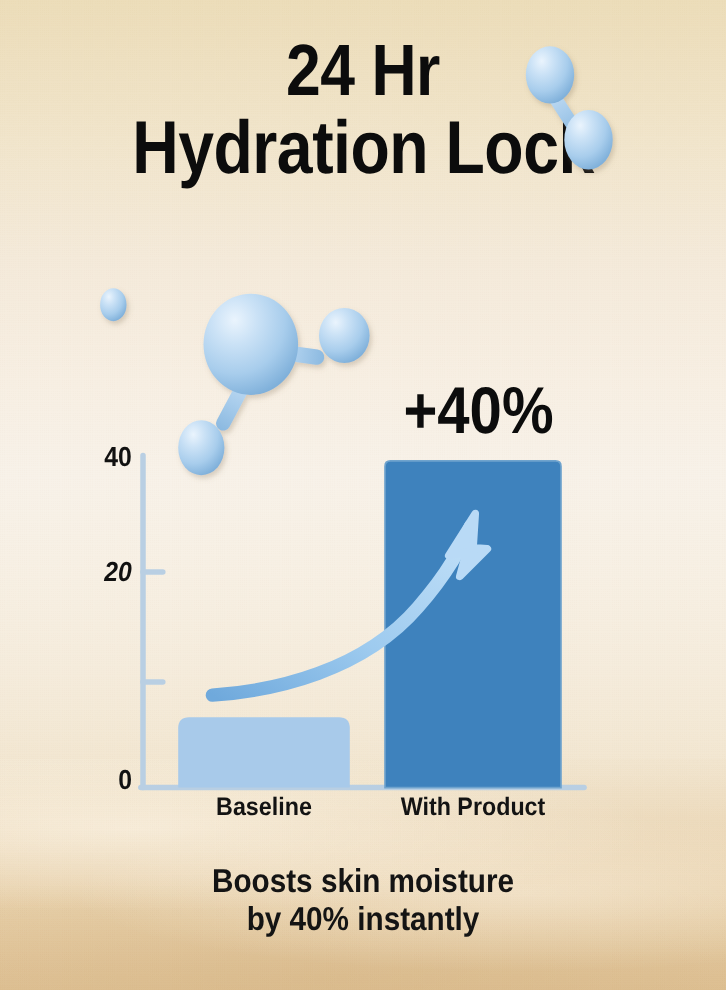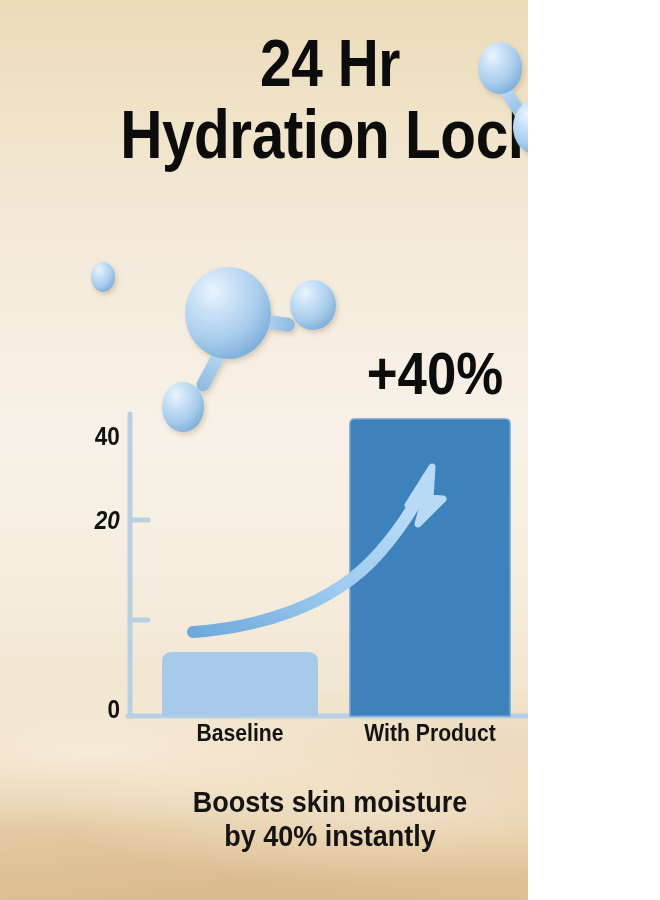--- a/index.html
+++ b/index.html
@@ -2,21 +2,21 @@
 <html><head>
 <meta charset="utf-8">
 <style>
   html, body {
     margin: 0;
     padding: 0;
     background: #ffffff;
   }
   #poster {
     position: relative;
-    width: 528px;
+    width: 660px;
     height: 900px;
     overflow: hidden;
     font-family: "Liberation Sans", "DejaVu Sans", sans-serif;
     
     background:
       linear-gradient(180deg,
         #ecddb9 0%,
         #eee0c0 6%,
         #f1e5cb 14%,
         #f4eada 26%,
@@ -217,21 +217,21 @@
     <path d="M162,716 L162,662 Q162,652 172,652 L308,652 Q318,652 318,662 L318,716 Z" fill="#a8caea"></path>
 
     <path d="M350,716 L350,424 Q350,419 355,419 L505,419 Q510,419 510,424 L510,716 Z" fill="#3e82bd" stroke="#6fa3cd" stroke-width="1.5"></path>
 
     <g>
       <path d="M193,632 C 250,628 330,610 380,552 C 408,520 420,496 428,478" fill="none" stroke="url(#arrowGrad)" stroke-width="12" stroke-linecap="round"></path>
       <path d="M432,467 L408,505 L424,502 L418,524 L443,499 L430,498 Z" fill="#b9daf6" stroke="#b9daf6" stroke-width="7" stroke-linejoin="round"></path>
     </g>
   </svg>
 
-  <div class="tick-wrap" style="top:404px;margin-top:20px;">
+  <div class="tick-wrap" style="top:404px;">
     <span class="axis-tick-label">40</span>
   </div>
   <div class="tick-wrap" style="top:508px;font-style:italic;">
     <span class="axis-tick-label">20</span>
   </div>
   <div class="tick-wrap" style="top:697px;">
     <span class="axis-tick-label">0</span>
   </div>
 
   <div class="cat-label" id="cat-0">Baseline</div>

